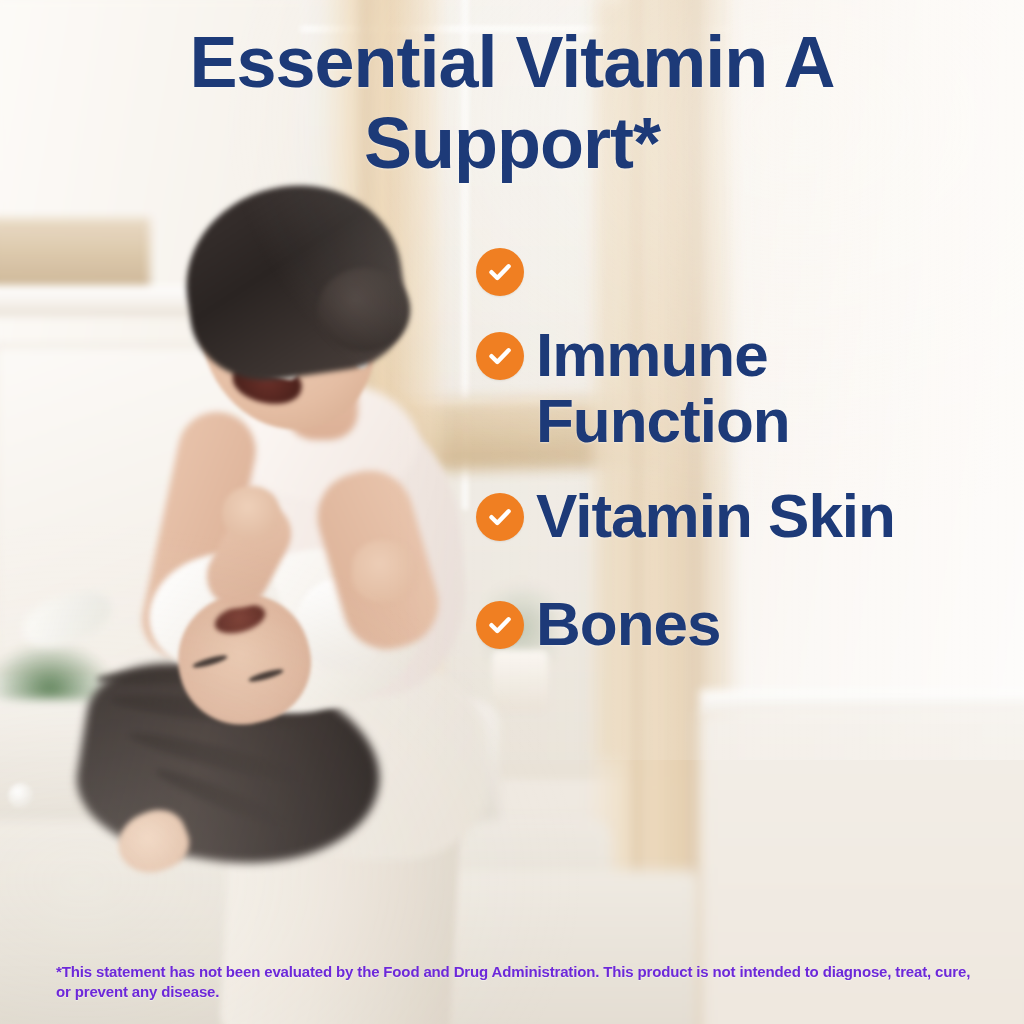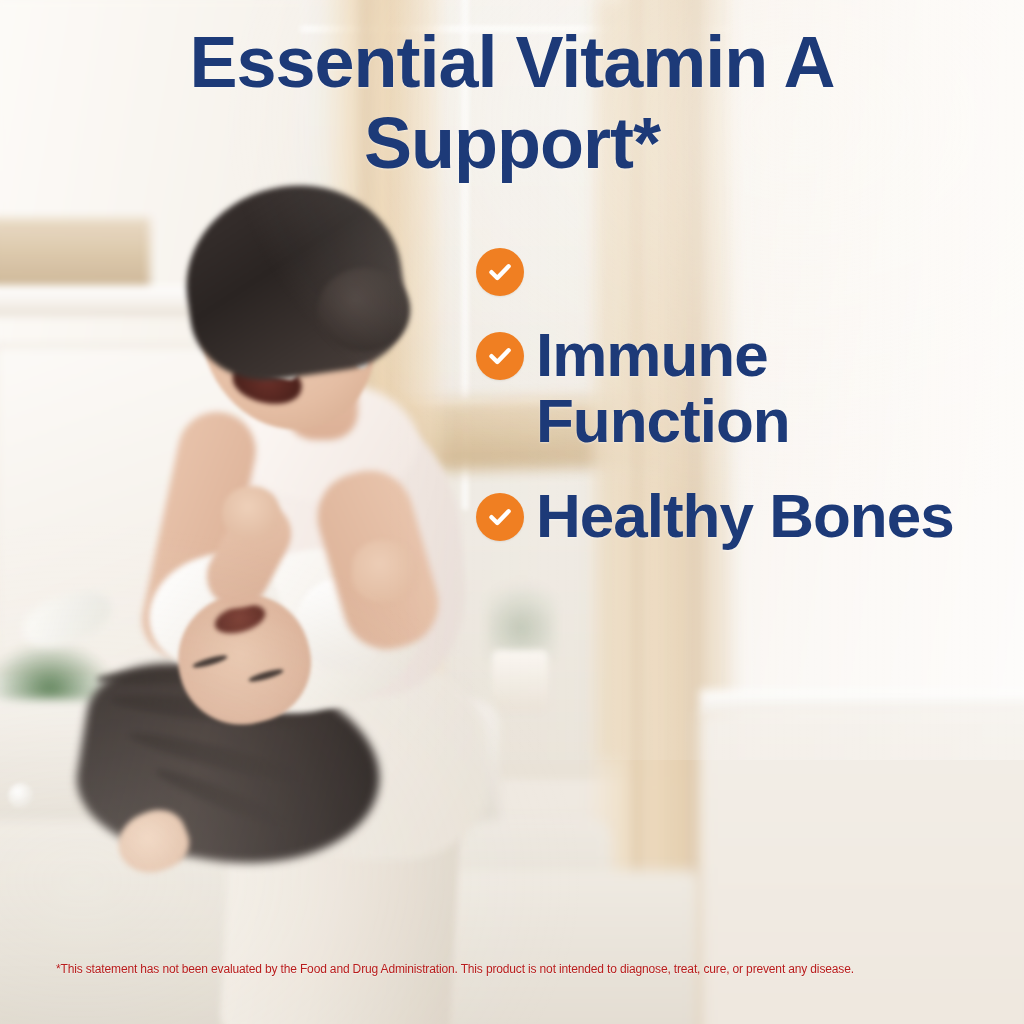--- a/index.html
+++ b/index.html
@@ -379,25 +379,26 @@
     font-weight:700;
     font-size:62px;
     line-height:1.06;
     letter-spacing:-1px;
     text-shadow:0 1px 2px rgba(255,255,255,.42);
     white-space:pre-line;
   }
 
   .disclaimer{
     position:absolute; left:56px; right:48px; top:962px;
-    color:#b91c1c;
-    font-size:12px;
+    color:#6d28d9;
+    font-size:15px;
     line-height:1.3;
     letter-spacing:-.15px;
     text-shadow:0 1px 1px rgba(255,255,255,.5);
+    font-weight:bold;
   }
 </style>
 </head>
 <body>
 
 <div id="stage">
 
   <div class="photo">
     <div class="bg-base"></div>
 
@@ -500,22 +501,30 @@
         <span class="benefit-label">Immune
 Function</span>
       </div>
 
       <div class="benefit">
         <span class="badge">
           <svg width="30" height="30" viewBox="0 0 30 30" aria-hidden="true">
             <path d="M6.5 15.2 L12.3 21 L23.6 9.3" fill="none" stroke="#ffffff" stroke-width="4.4" stroke-linecap="round" stroke-linejoin="round"></path>
           </svg>
         </span>
-        <span class="benefit-label">Healthy Bones</span>
+        <span class="benefit-label">Vitamin Skin</span>
       </div>
 
+      <div class="benefit">
+        <span class="badge">
+          <svg width="30" height="30" viewBox="0 0 30 30" aria-hidden="true">
+            <path d="M6.5 15.2 L12.3 21 L23.6 9.3" fill="none" stroke="#ffffff" stroke-width="4.4" stroke-linecap="round" stroke-linejoin="round"></path>
+          </svg>
+        </span>
+        <span class="benefit-label">Bones</span>
+      </div>
 
     </div>
 
     <div class="disclaimer">*This statement has not been evaluated by the Food and Drug Administration. This product is not intended to diagnose, treat, cure, or prevent any disease.</div>
 
   </div>
 </div>
 
 </body></html>

